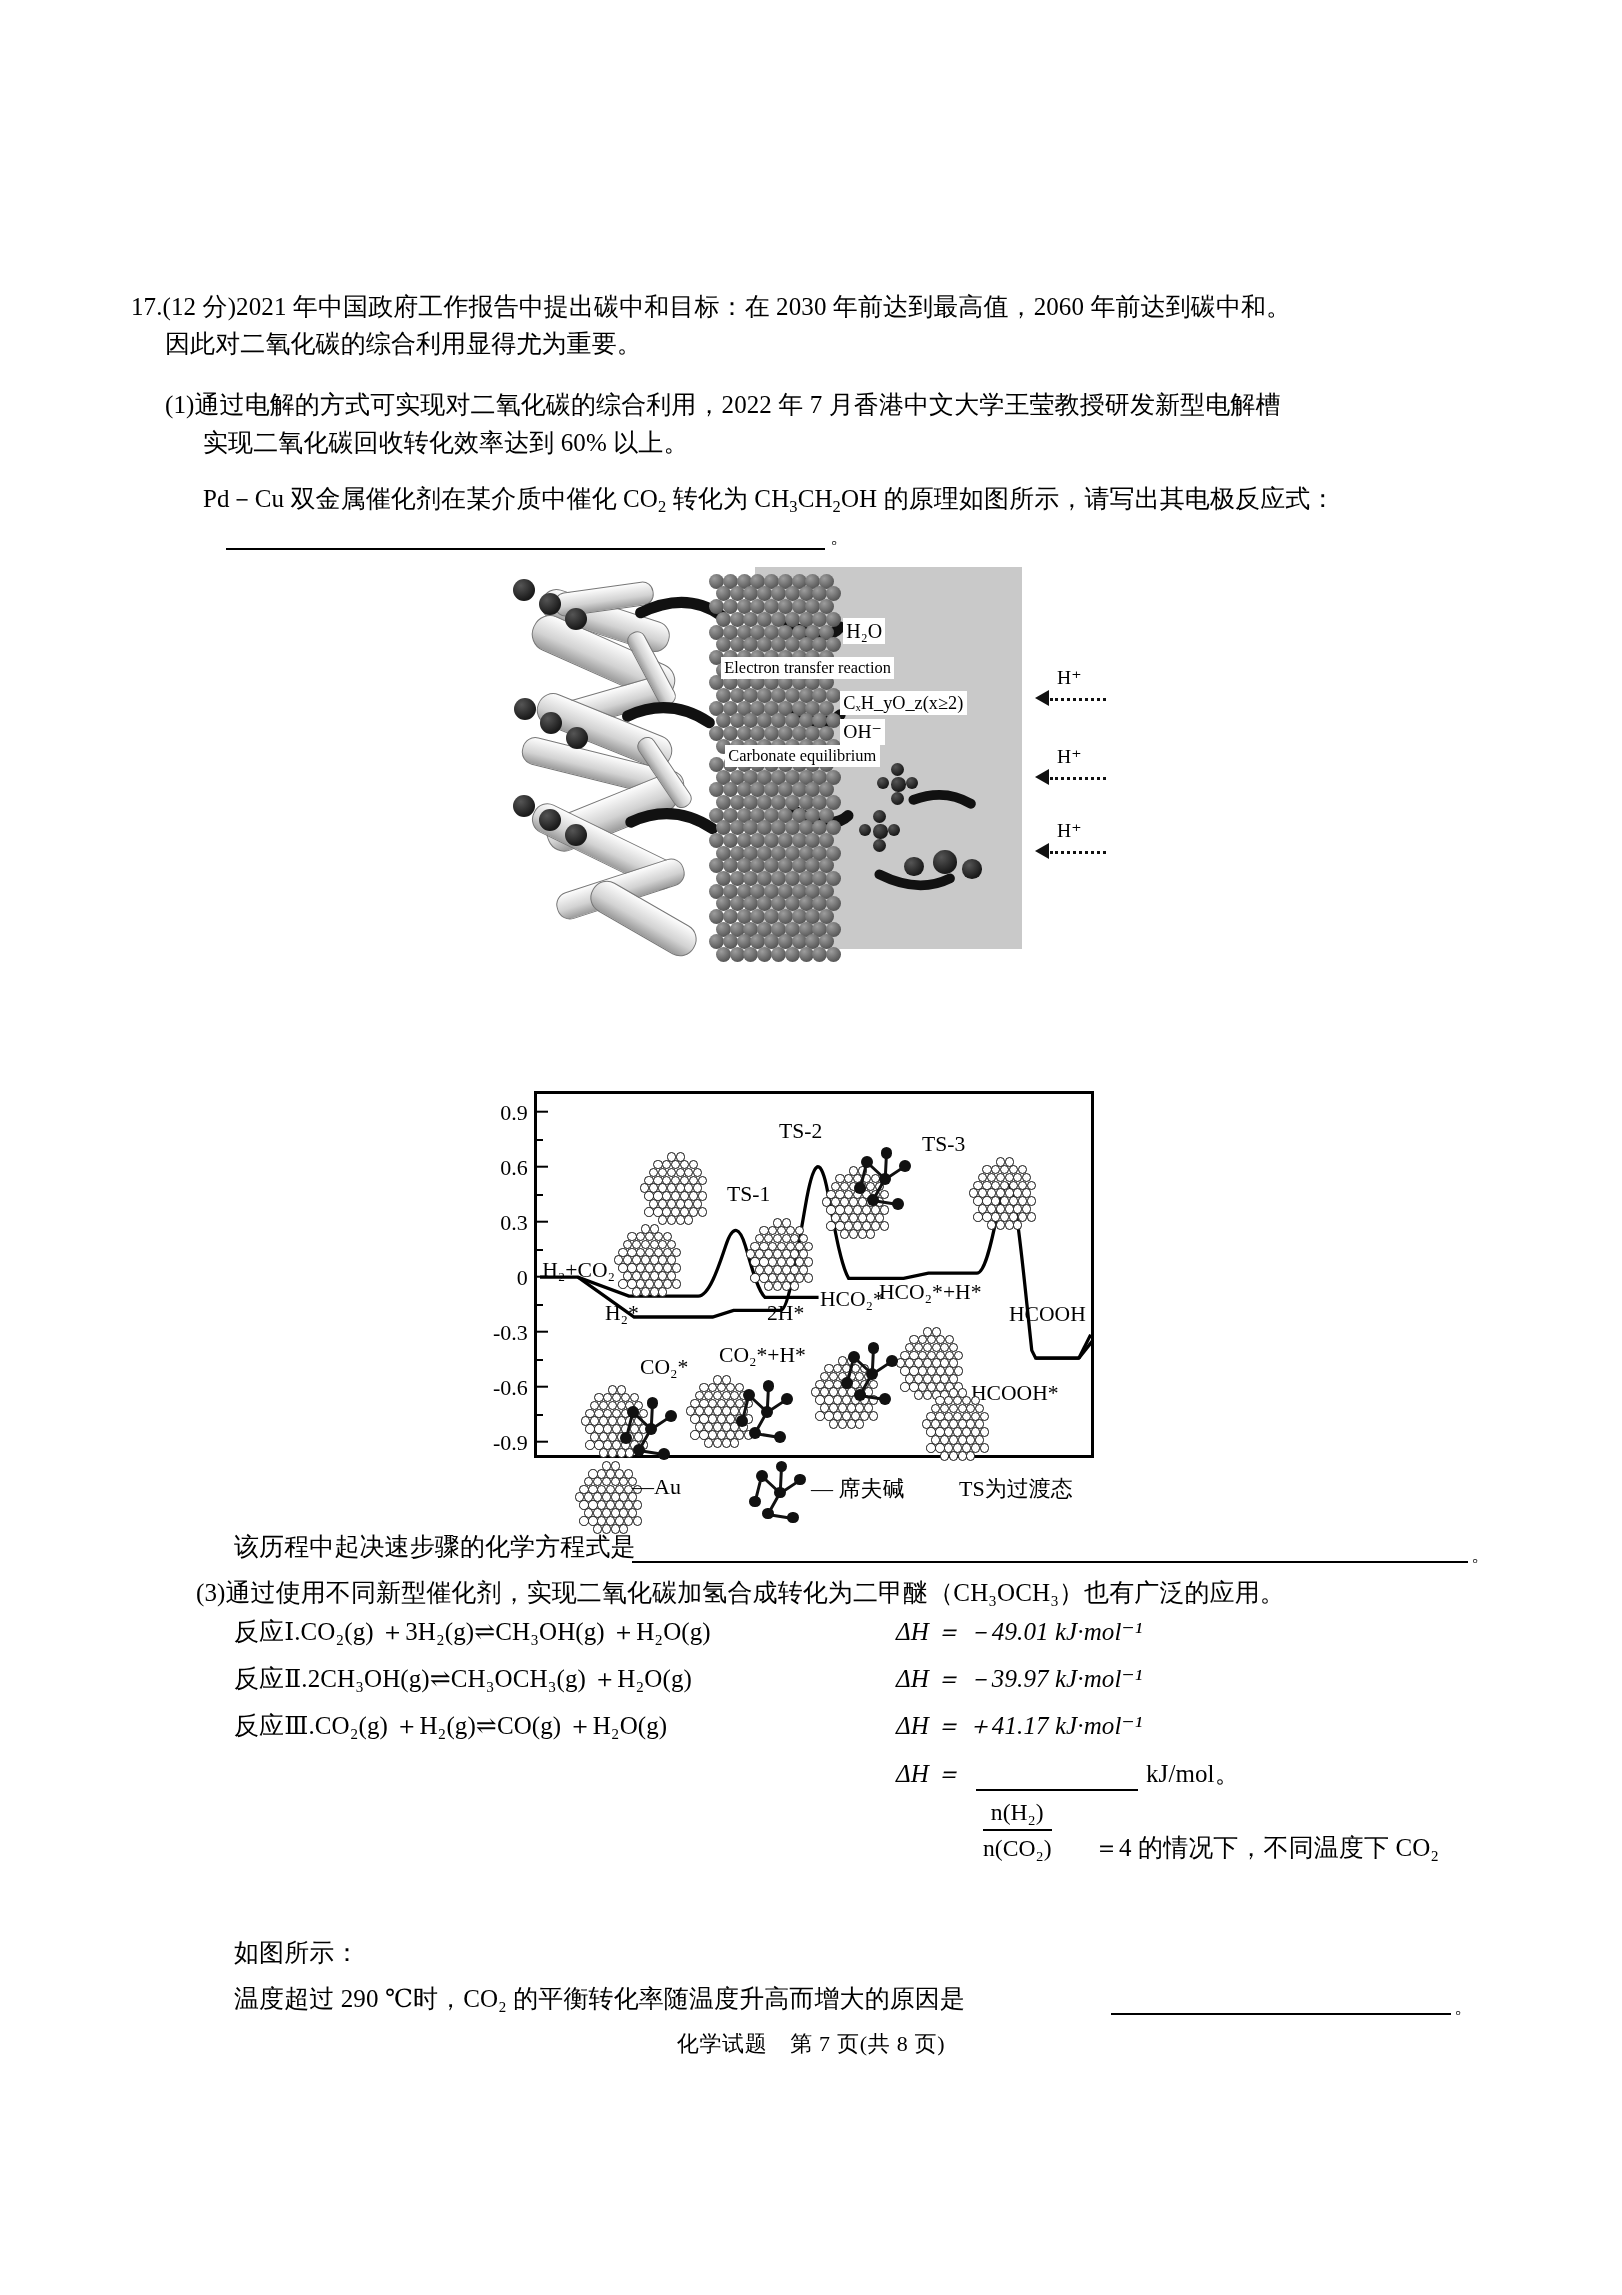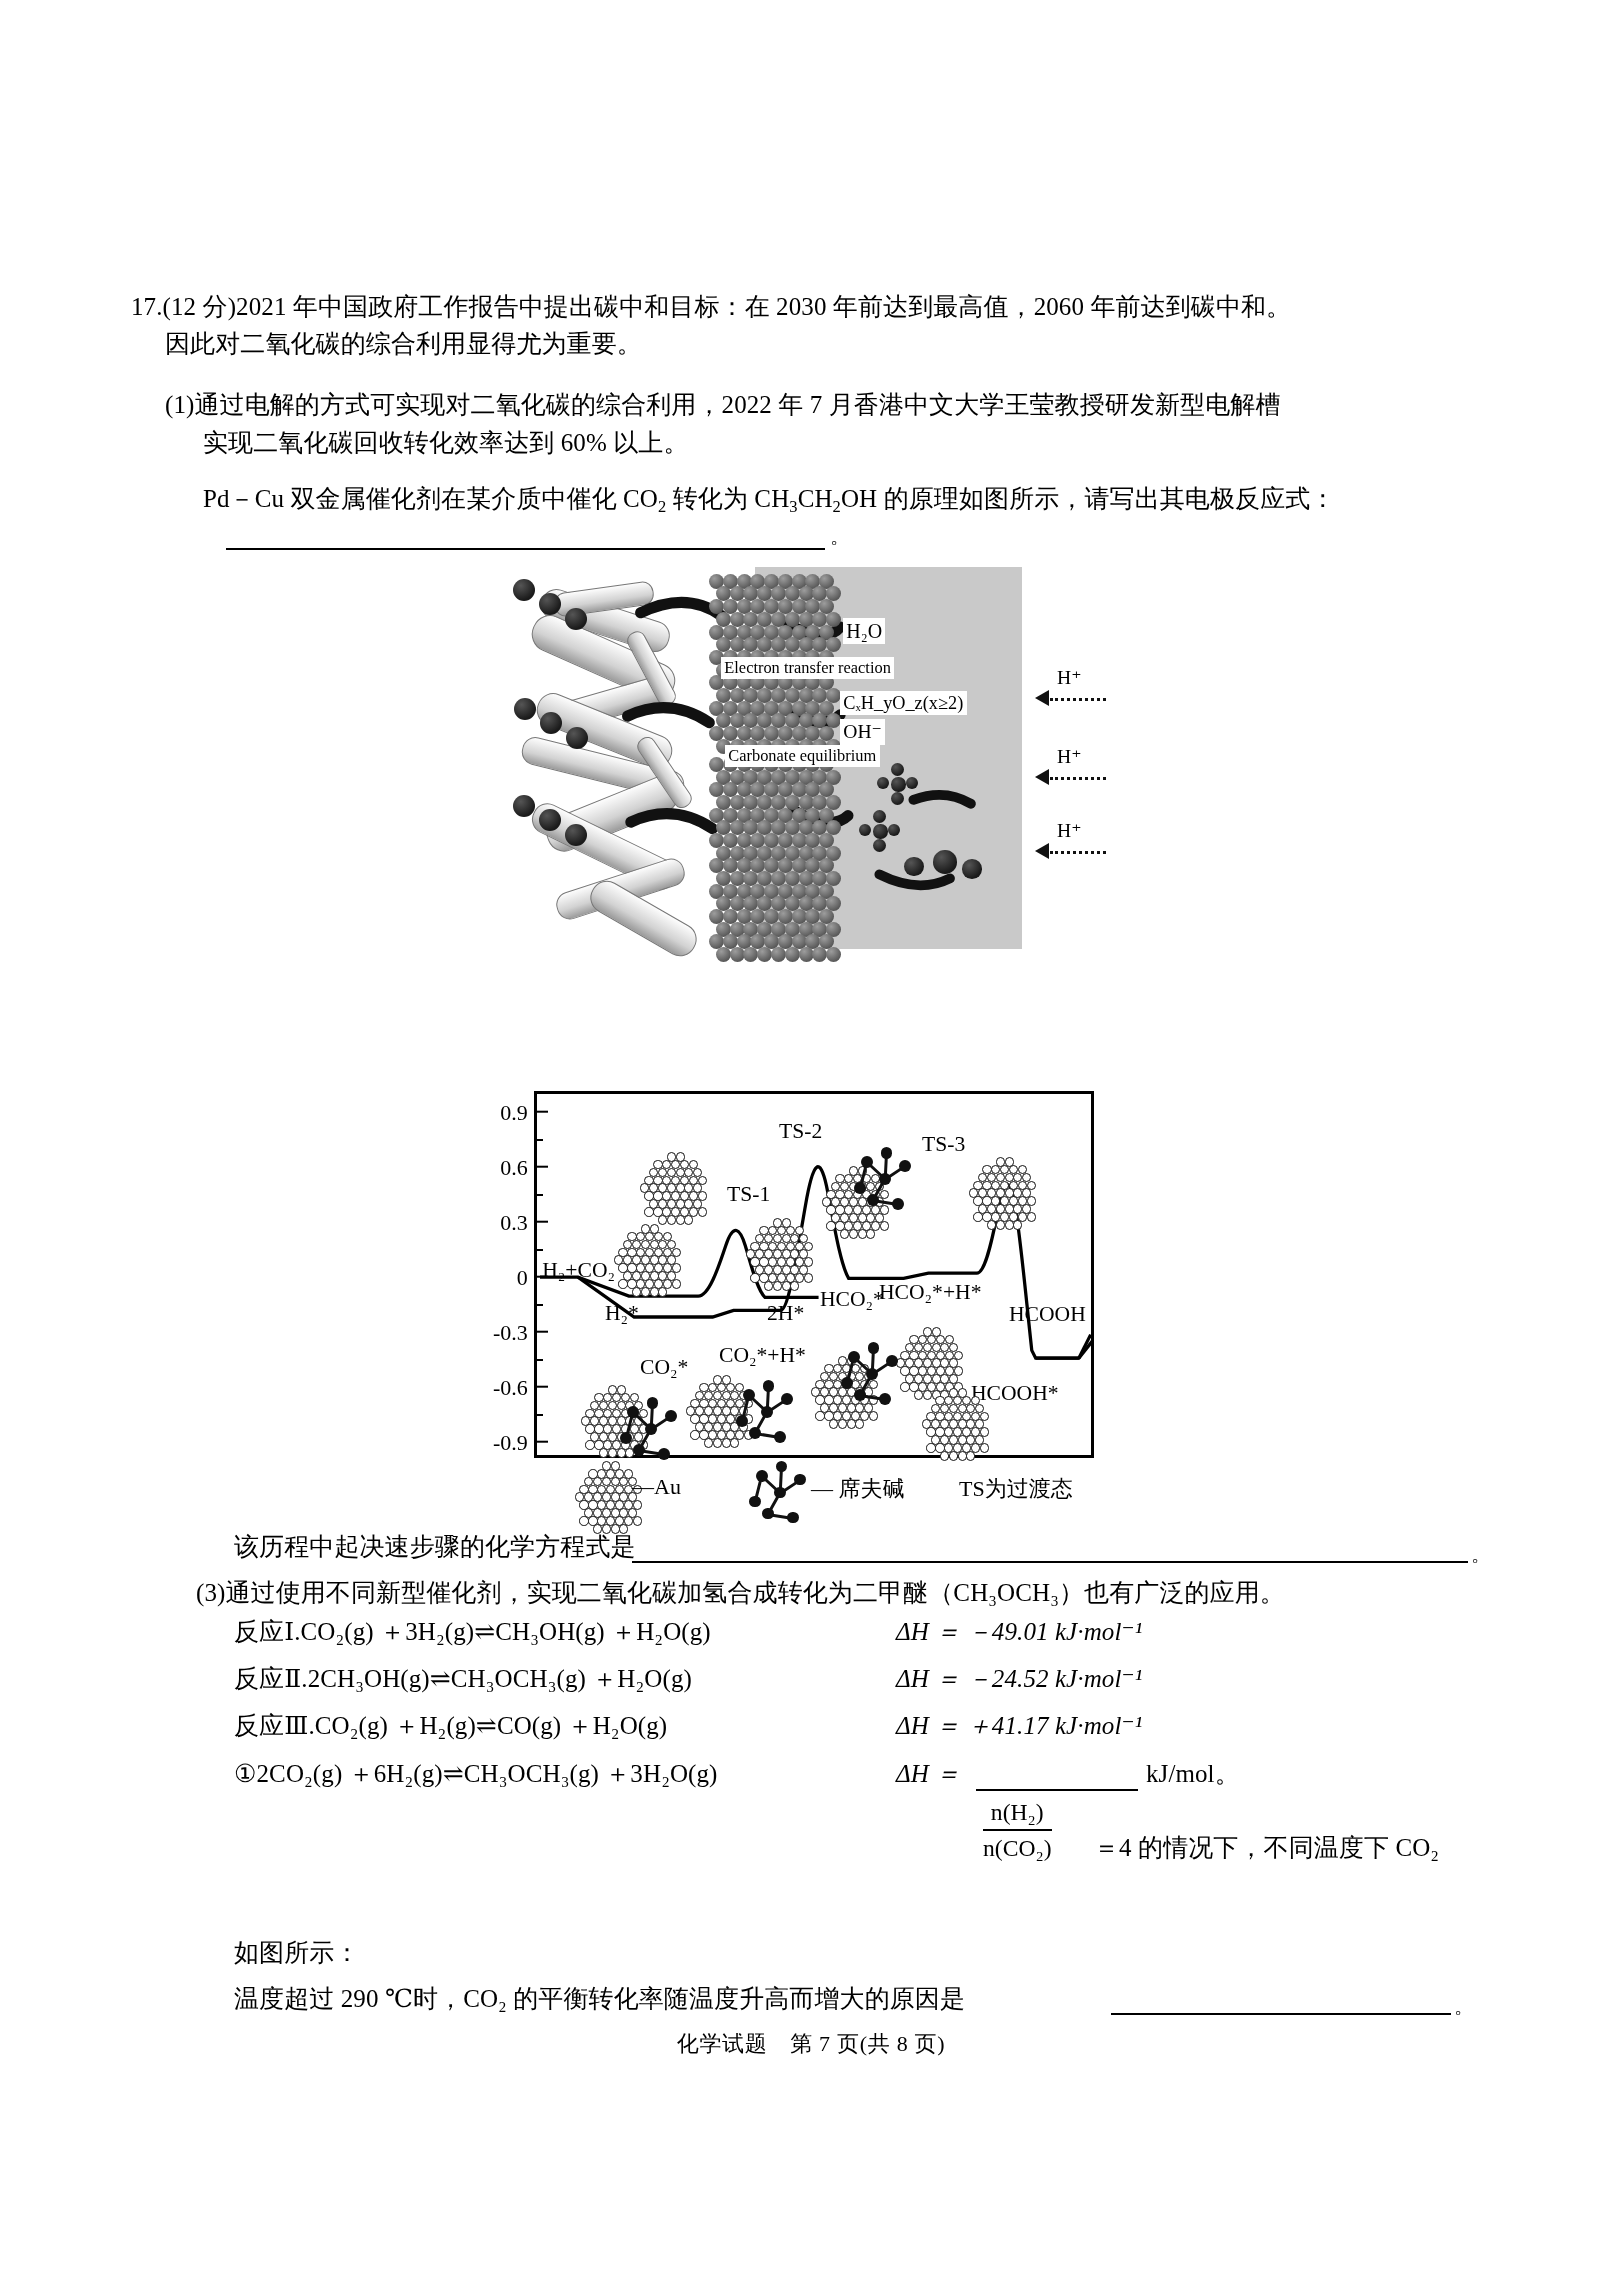--- a/index.html
+++ b/index.html
@@ -1189,30 +1189,27 @@
   </div>
 
   <div class="ln" style="left:234px;top:1616px;">
     <span class="cn">反应Ⅰ.</span><span>CO₂(g) ＋3H₂(g)⇌CH₃OH(g) ＋H₂O(g)</span>
   </div>
   <div class="ln ital" style="left:896px;top:1616px;">ΔH ＝ －49.01 kJ·mol⁻¹</div>
 
   <div class="ln" style="left:234px;top:1663px;">
     <span class="cn">反应Ⅱ.</span><span>2CH₃OH(g)⇌CH₃OCH₃(g) ＋H₂O(g)</span>
   </div>
-  <div class="ln ital" style="left:896px;top:1663px;">ΔH ＝ －24.52 kJ·mol⁻¹</div>
+  <div class="ln ital" style="left:896px;top:1663px;">ΔH ＝ －39.97 kJ·mol⁻¹</div>
 
   <div class="ln" style="left:234px;top:1710px;">
     <span class="cn">反应Ⅲ.</span><span>CO₂(g) ＋H₂(g)⇌CO(g) ＋H₂O(g)</span>
   </div>
   <div class="ln ital" style="left:896px;top:1710px;">ΔH ＝ ＋41.17 kJ·mol⁻¹</div>
 
-  <div class="ln" style="left:234px;top:1758px;">
-    <span>①</span><span>2CO₂(g) ＋6H₂(g)⇌CH₃OCH₃(g) ＋3H₂O(g)</span>
-  </div>
   <div class="ln ital" style="left:896px;top:1758px;">ΔH ＝</div>
   <div class="uline" style="left:976px;top:1789px;width:162px;"></div>
   <div class="ln cn" style="left:1146px;top:1758px;">kJ/mol。</div>
 
   <div style="position:absolute;left:983px;top:1798px;text-align:center;font-size:23.6px;line-height:1.22;">
     <div>n(H₂)</div>
     <div style="border-top:2px solid #000;height:0;margin:2.6px 0;"></div>
     <div>n(CO₂)</div>
   </div>
   <div class="ln cn" style="left:1094px;top:1832px;">＝4 的情况下，不同温度下 CO₂</div>

